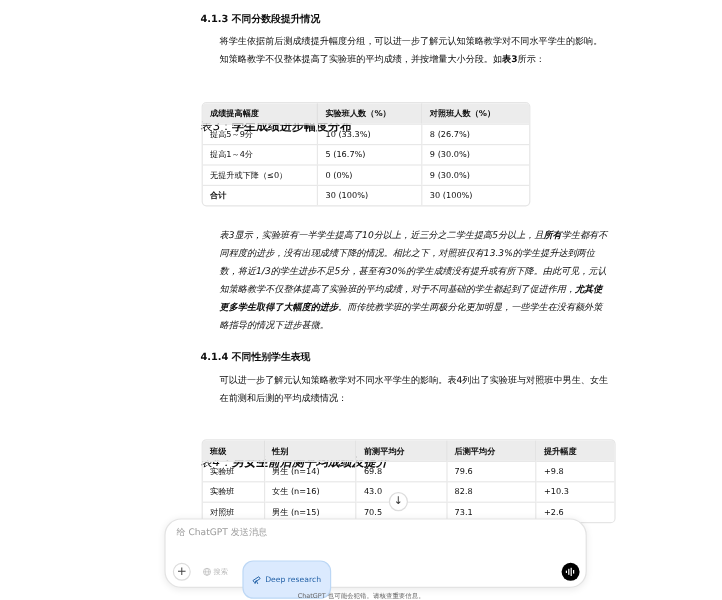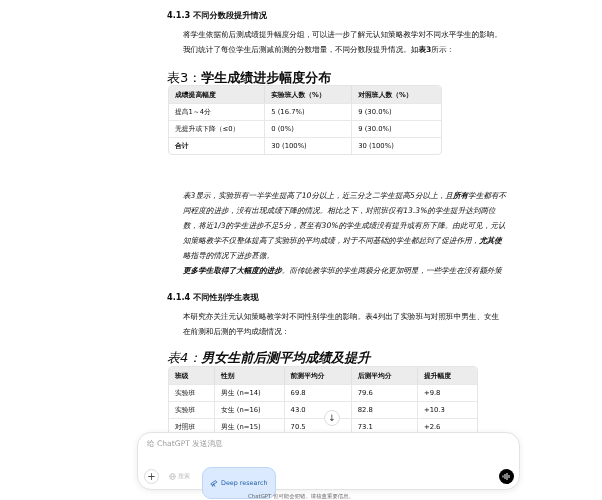--- a/index.html
+++ b/index.html
@@ -1,62 +1,67 @@
 <!DOCTYPE html>
 <html><head>
 <meta charset="utf-8">
 <style>
   * { box-sizing: border-box; margin: 0; padding: 0; }
   html, body { width: 602px; height: 500px; overflow: hidden; background: #ffffff; }
   body { font-family: "DejaVu Sans", "Liberation Sans", sans-serif; color: #0d0d0d; position: relative; }
   .content { position: absolute; left: 167px; top: 0; width: 347px; }
   .h4 { font-size: 8.2px; font-weight: bold; position: absolute; left: 0; }
   .p { font-size: 7.6px; line-height: 15px; position: absolute; left: 16px; width: 347px; }
-  .caption { font-size: 13px; position: absolute; left: 0; }
+  .caption { font-size: 10px; position: absolute; left: 0; margin-top: 29px; }
   .caption b { font-weight: bold; }
   table { border-collapse: separate; border-spacing: 0; position: absolute; left: 1px; font-size: 6.8px; border: 1px solid #e5e5e5; border-radius: 4px; overflow: hidden; }
   th { background: #ececec; text-align: left; font-weight: bold; padding: 0 6px; height: 17px; border-right: 1px solid #e0e0e0; }
   td { padding: 0 6px; height: 17px; border-top: 1px solid #e8e8e8; border-right: 1px solid #e8e8e8; }
   th:last-child, td:last-child { border-right: none; }
   td.bold { font-weight: bold; }
   .it { font-style: italic; }
   .bi { font-style: italic; font-weight: bold; }
   .scroll-btn { position: absolute; left: 324px; top: 410px; width: 16px; height: 16px; border-radius: 50%; background: #fff; border: 1px solid #ddd; display: flex; align-items: center; justify-content: center; font-size: 9px; color: #333; }
-  .composer { position: absolute; left: 137px; top: 432px; width: 383px; height: 58px; background: #fff; border: 1px solid #e3e3e3; border-radius: 14px; box-shadow: 0 1px 6px rgba(0,0,0,0.08); }
+  .composer { position: absolute; left: 137px; top: 432px; width: 352px; height: 58px; background: #fff; border: 1px solid #e3e3e3; border-radius: 14px; box-shadow: 0 1px 6px rgba(0,0,0,0.08); }
   .placeholder { position: absolute; left: 9px; top: 6px; font-size: 7.6px; color: #9b9b9b; }
   .plus-btn { position: absolute; left: 6px; top: 36px; width: 15px; height: 15px; border-radius: 50%; border: 1px solid #dcdcdc; display: flex; align-items: center; justify-content: center; font-size: 10px; color: #444; }
   .search-btn { position: absolute; left: 26px; top: 36px; height: 15px; padding: 0 5px; display: flex; align-items: center; gap: 2px; font-size: 6px; color: #bbb; }
   .deep-btn { position: absolute; left: 64px; top: 34px; height: 18px; padding: 15px 7px; border-radius: 9px; background: #dbeafe; border: 1px solid #bcd7f5; display: flex; align-items: center; gap: 3px; font-size: 6.4px; color: #2563a8; }
   .voice-btn { position: absolute; right: 5px; top: 36px; width: 15px; height: 15px; border-radius: 50%; background: #000; display: flex; align-items: center; justify-content: center; }
   .footer { position: absolute; left: 0; width: 602px; top: 493px; text-align: center; font-size: 5.4px; color: #666; }
 </style>
 </head>
 <body>
 
 <div class="content">
   <div class="h4" style="top:10px;">4.1.3 不同分数段提升情况</div>
 
   <div class="p" style="top:27px;">
     <div>将学生依据前后测成绩提升幅度分组，可以进一步了解元认知策略教学对不同水平学生的影响。</div>
-    <div><span>我们统计了每位学生后测减前测的分数增量，不同分数段提升情况。如</span><b>表3</b><span>所示：</span></div>
+    <div><span>知策略教学不仅整体提高了实验班的平均成绩，并按增量大小分段。如</span><b>表3</b><span>所示：</span></div>
   </div>
 
   <div class="caption" style="top:69px;"><span>表3：</span><b>学生成绩进步幅度分布</b></div>
 
   <table style="top:85px; width:274px;">
     <colgroup>
         <col style="width:124px">
         <col style="width:109px">
         <col style="width:112px">
       </colgroup>
     <tbody>
         <tr>
       <th>成绩提高幅度</th>
       <th>实验班人数（%）</th>
       <th>对照班人数（%）</th>
+    </tr>
+    <tr>
+      <td>提高5～9分</td>
+      <td>10 (33.3%)</td>
+      <td>8 (26.7%)</td>
     </tr>
     <tr>
       <td>提高1～4分</td>
       <td>5 (16.7%)</td>
       <td>9 (30.0%)</td>
     </tr>
     <tr>
       <td>无提升或下降（≤0）</td>
       <td>0 (0%)</td>
       <td>9 (30.0%)</td>
@@ -67,34 +72,34 @@
       <td>30 (100%)</td>
     </tr>
   </tbody>
     </table>
 
   <div class="p it" style="top:188px;">
     <div><span>表3显示，实验班有一半学生提高了10分以上，近三分之二学生提高5分以上，且</span><b>所有</b><span>学生都有不</span></div>
     <div>同程度的进步，没有出现成绩下降的情况。相比之下，对照班仅有13.3%的学生提升达到两位</div>
     <div>数，将近1/3的学生进步不足5分，甚至有30%的学生成绩没有提升或有所下降。由此可见，元认</div>
     <div><span>知策略教学不仅整体提高了实验班的平均成绩，对于不同基础的学生都起到了促进作用，</span><span class="bi">尤其使</span></div>
+    <div><span class="bi">更多学生取得了大幅度的进步</span><span>。而传统教学班的学生两极分化更加明显，一些学生在没有额外策</span></div>
     <div>略指导的情况下进步甚微。</div>
-    <div><span class="bi">更多学生取得了大幅度的进步</span><span>。而传统教学班的学生两极分化更加明显，一些学生在没有额外策</span></div>
   </div>
 
   <div class="h4" style="top:292px;">4.1.4 不同性别学生表现</div>
 
   <div class="p" style="top:309px;">
-    <div>本研究亦关注元认知策略教学对不同性别学生的影响。表4列出了实验班与对照班中男生、女生</div>
+    <div>可以进一步了解元认知策略教学对不同水平学生的影响。表4列出了实验班与对照班中男生、女生</div>
     <div>在前测和后测的平均成绩情况：</div>
   </div>
 
   <div class="caption" style="top:349px;font-style:italic;"><span>表4：</span><b>男女生前后测平均成绩及提升</b></div>
 
-  <table style="top:366px; width:310px;">
+  <table style="top:366px; width:345px;">
     <colgroup>
         <col style="width:52px">
         <col style="width:77px">
         <col style="width:76px">
         <col style="width:75px">
         <col style="width:65px">
       </colgroup>
     <tbody>
         <tr>
       <th>班级</th>

